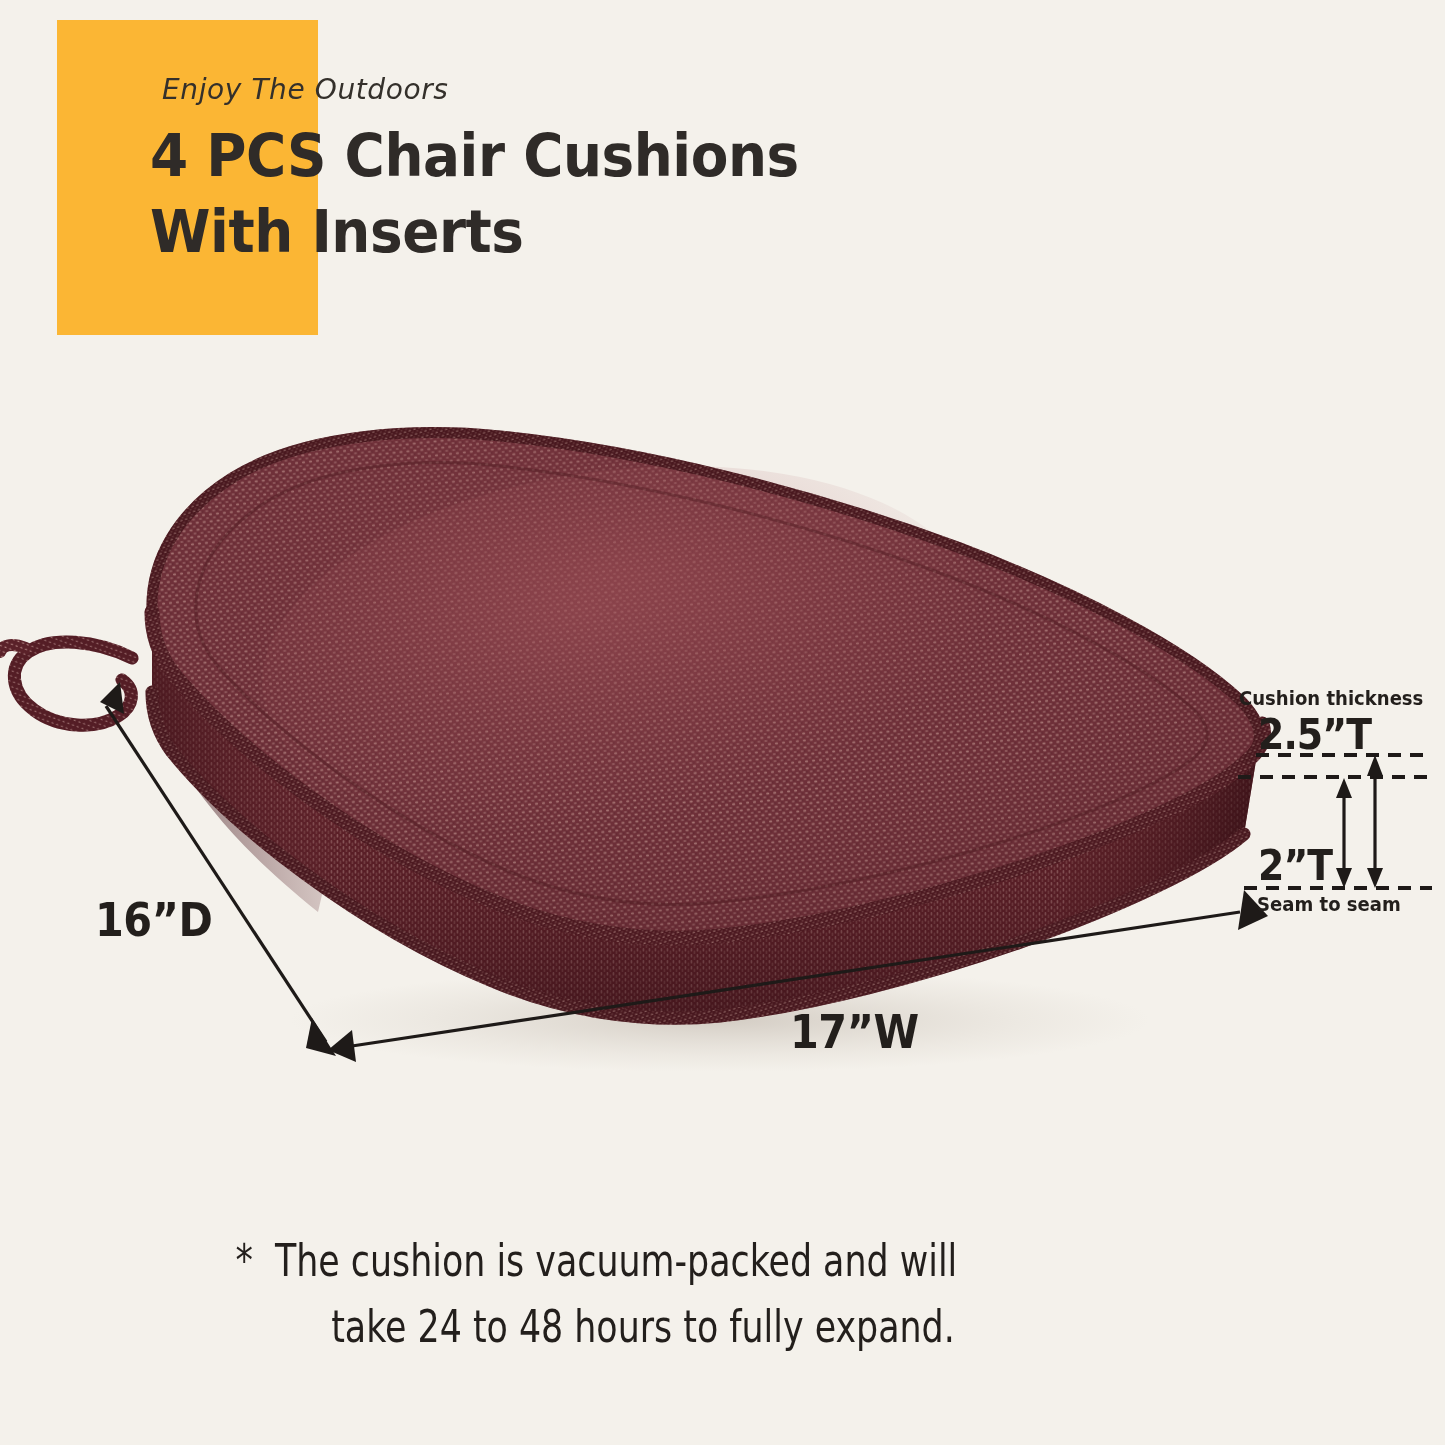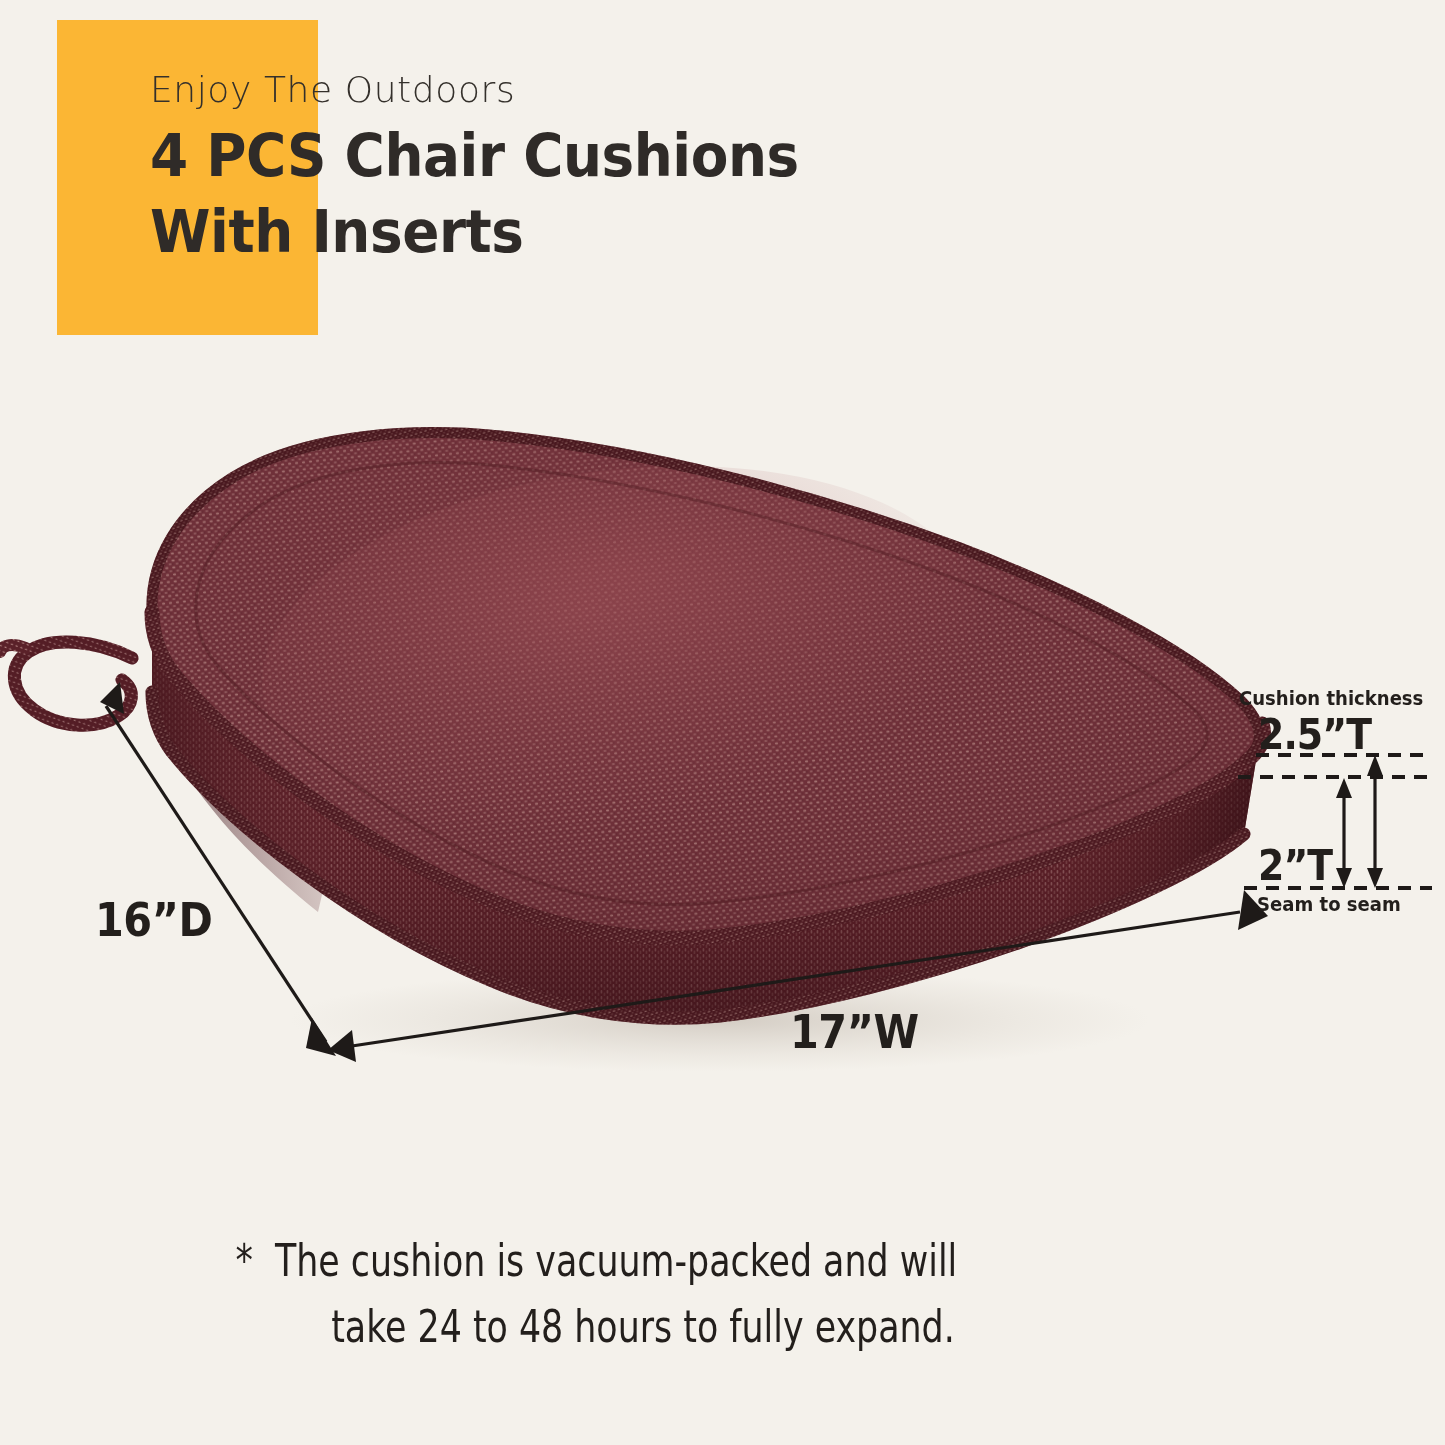--- a/index.html
+++ b/index.html
@@ -39,27 +39,28 @@
   .header-text {
     position: absolute;
     left: 150px;
     top: 70px;
     z-index: 3;
     width: 900px;
   }
 
   .eyebrow {
     font-family: "DejaVu Sans", sans-serif;
-    font-size: 36px;
+    font-size: 28px;
     font-weight: 300;
     letter-spacing: 0.6px;
     color: #34302B;
     line-height: 40px;
-    margin: 0 0 8px 0;
+    margin: 0 0 8px 12px;
     white-space: nowrap;
+    font-style: italic;
   }
 
   .headline {
     font-family: "DejaVu Sans", sans-serif;
     font-size: 59px;
     font-weight: bold;
     letter-spacing: -0.5px;
     color: #2F2B28;
     line-height: 76px;
     margin: 0;

